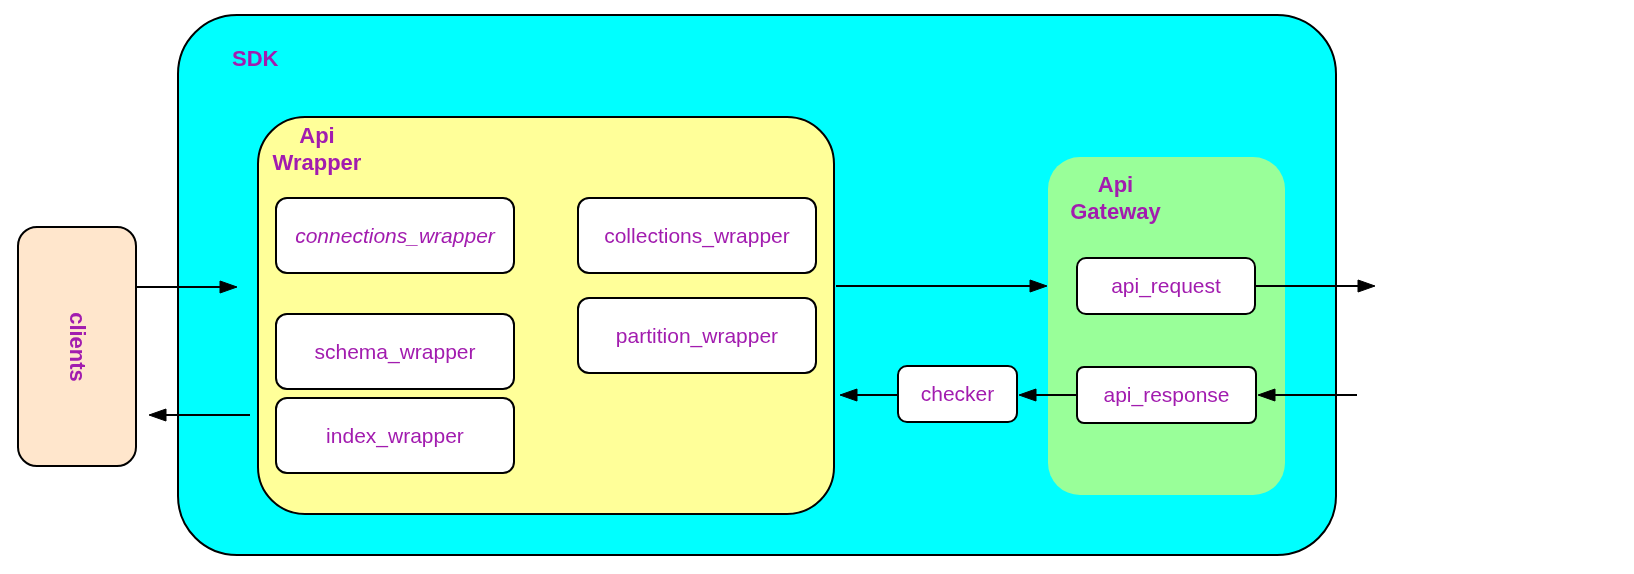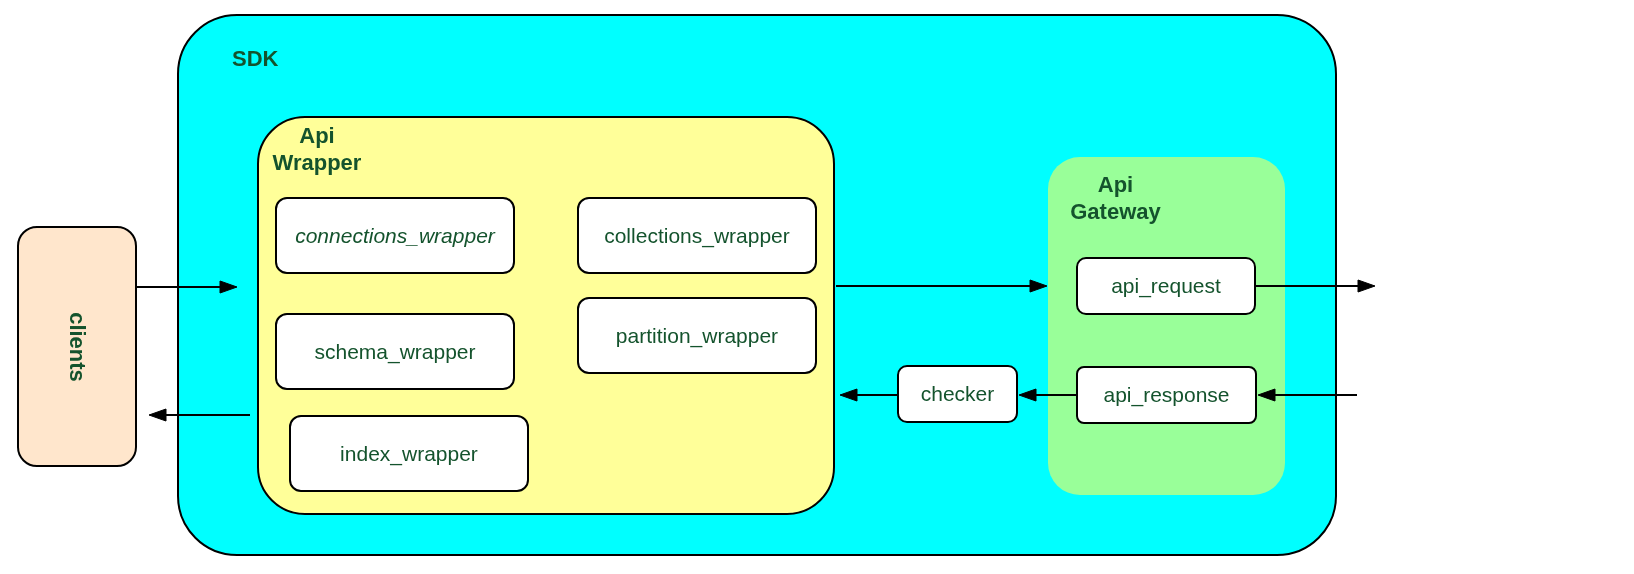--- a/index.html
+++ b/index.html
@@ -1,18 +1,18 @@
 <!DOCTYPE html>
 <html><head>
 <meta charset="utf-8">
 <style>
   html,body{margin:0;padding:0;background:#ffffff;}
   .canvas{
     position:relative;width:1444px;height:574px;background:#ffffff;
-    font-family:"Liberation Sans",sans-serif;color:#14532d;overflow:hidden;
+    font-family:"Liberation Sans",sans-serif;color:#a21caf;overflow:hidden;
   }
   .box{position:absolute;border:2px solid #000;box-sizing:border-box;}
   .sdk{left:177px;top:14px;width:1160px;height:542px;border-radius:60px;background:#00FFFF;}
   .apiwrap{left:257px;top:116px;width:578px;height:399px;border-radius:48px;background:#FFFF99;}
   .gateway{left:1048px;top:157px;width:237px;height:338px;border-radius:32px;background:#99FF99;border:none;}
   .clients{left:17px;top:226px;width:120px;height:241px;border-radius:20px;background:#FFE6CC;
            display:flex;align-items:center;justify-content:center;}
   .milvus{left:1378px;top:145px;width:239px;height:392px;border-radius:34px;background:#E6E6E6;
           display:flex;align-items:center;justify-content:center;}
   .wbox{position:absolute;background:#ffffff;border:2px solid #000;border-radius:12px;
@@ -44,21 +44,21 @@
     <div class="hdr wrap-hdr">
       <div>Api</div>
       <div>Wrapper</div>
     </div>
   </div>
 
   <div class="wbox mod" style="left:275px;top:197px;font-style:italic;">connections_wrapper</div>
   <div class="wbox mod" style="left:577px;top:197px;">collections_wrapper</div>
   <div class="wbox mod" style="left:275px;top:297px;margin-top:16px;">schema_wrapper</div>
   <div class="wbox mod" style="left:577px;top:297px;">partition_wrapper</div>
-  <div class="wbox mod" style="left:289px;top:397px;margin-top:18px;">index_wrapper</div>
+  <div class="wbox mod" style="left:275px;top:397px;">index_wrapper</div>
 
   <div class="wbox checker">checker</div>
 
   <div class="box gateway">
     <div class="hdr gw-hdr">
       <div>Api</div>
       <div>Gateway</div>
     </div>
   </div>
   <div class="wbox req">api_request</div>

